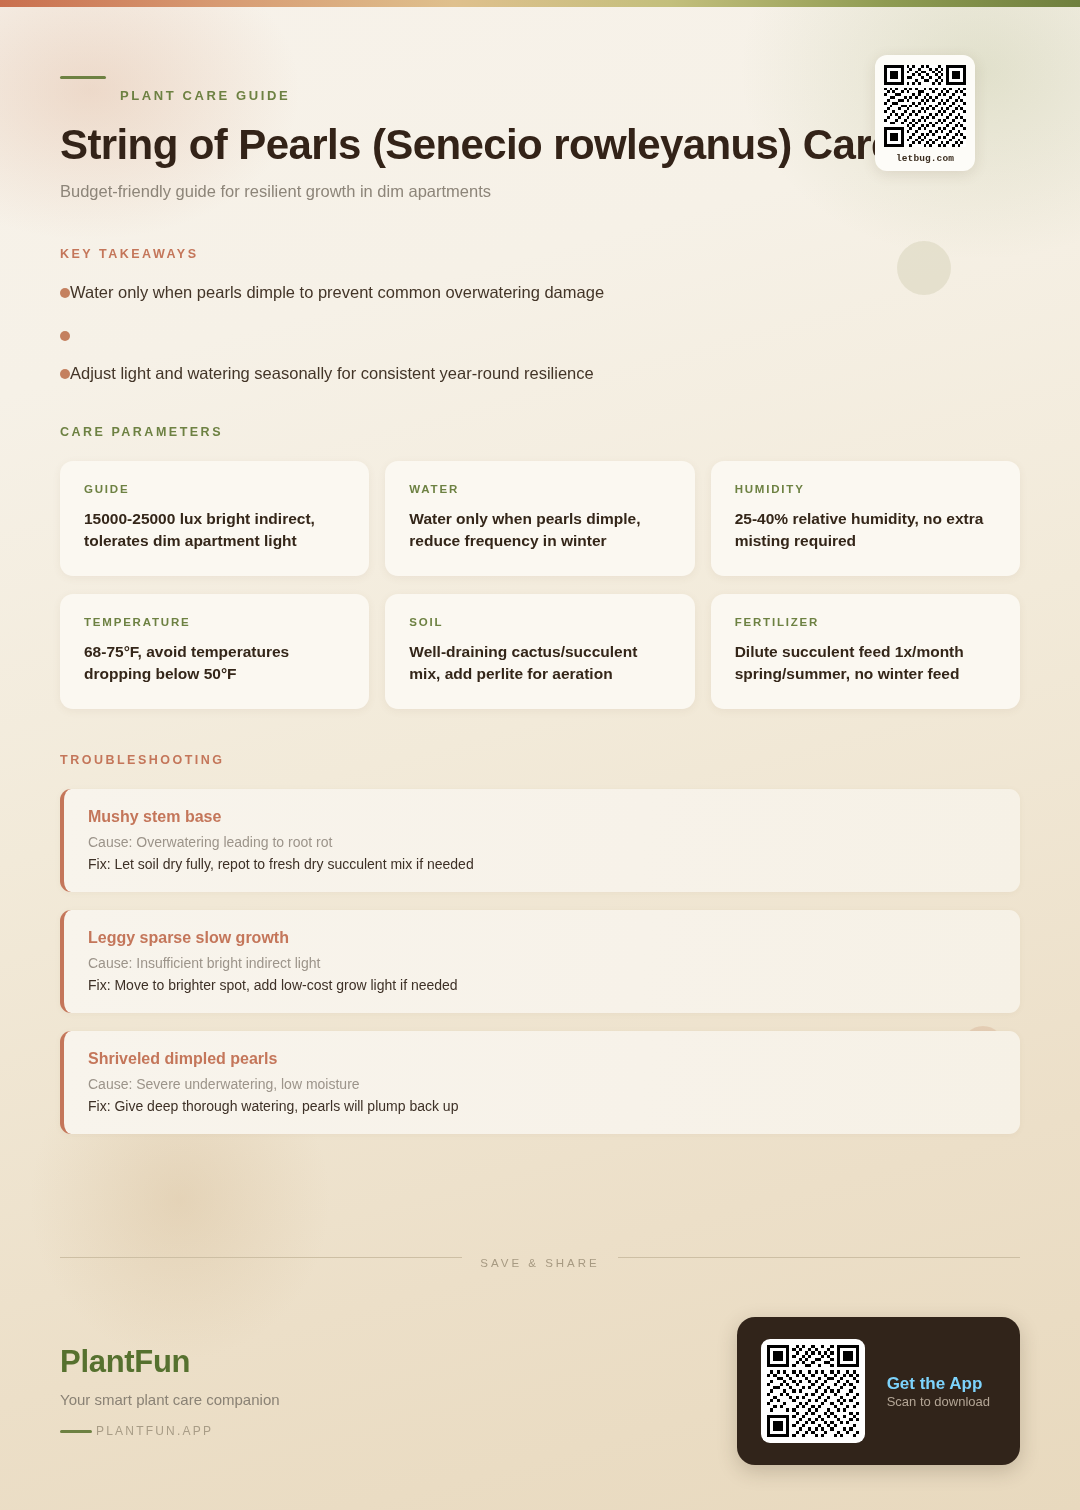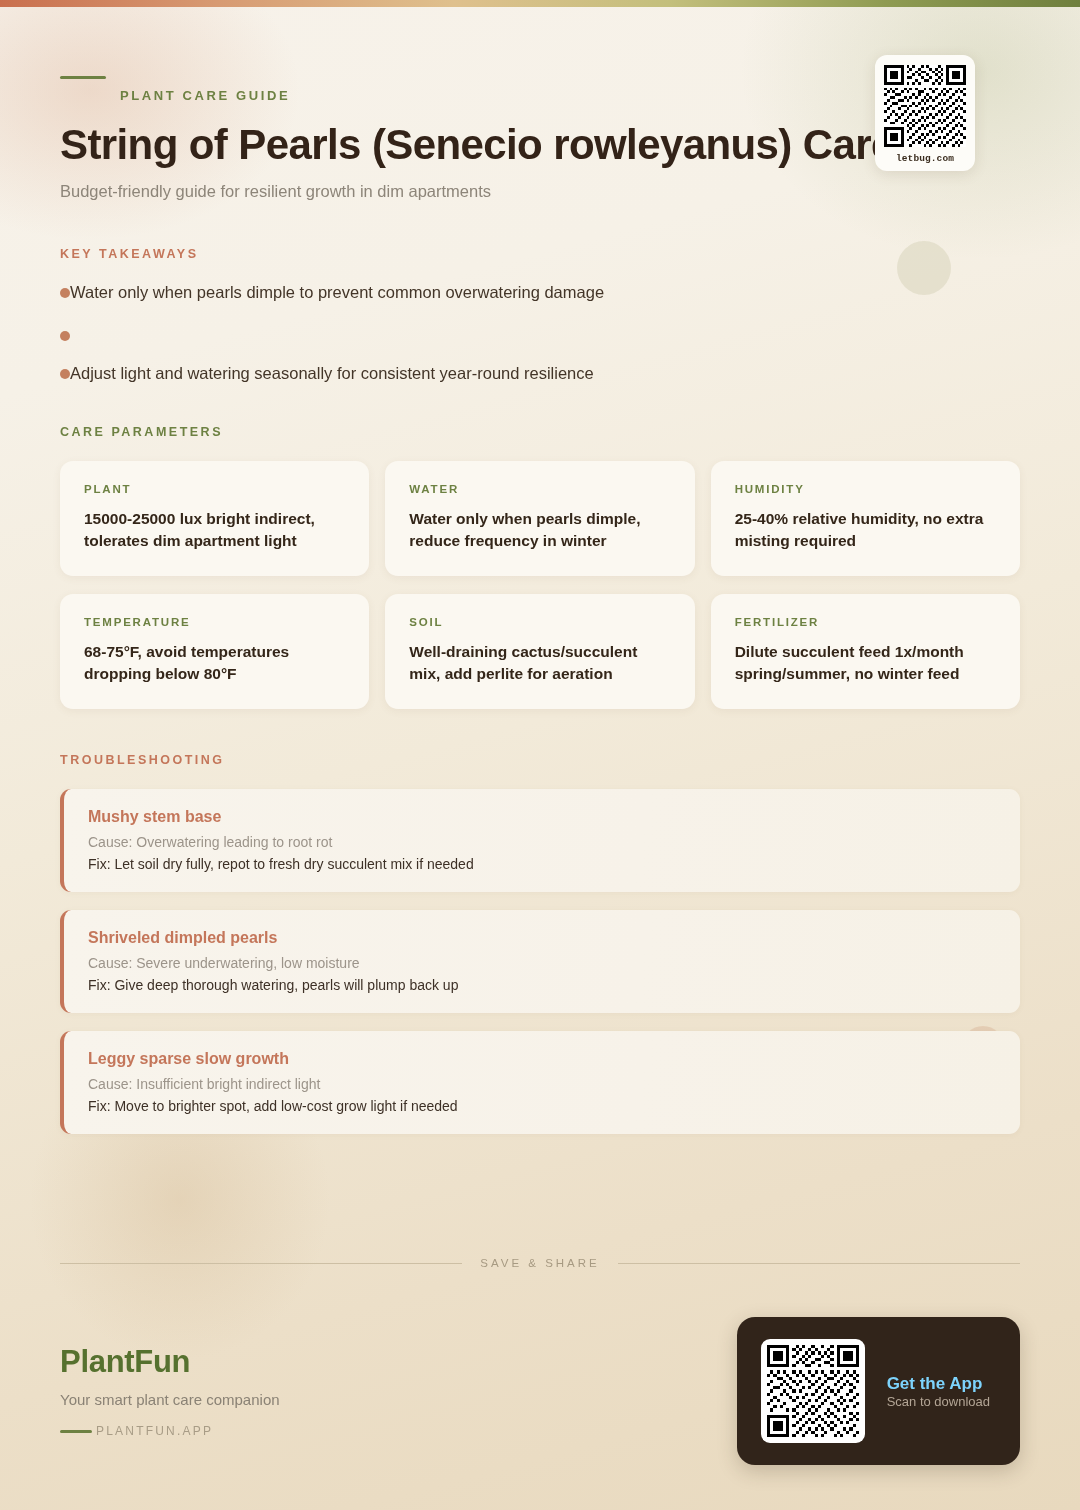--- a/index.html
+++ b/index.html
@@ -213,21 +213,21 @@
     margin-top: 6px;
     font-size: 14px;
     color: #3d3026;
   }
 
   
   .footer { position: absolute; left: 0; bottom: 0; width: 1080px; padding: 0 60px 0; }
 
   .share-divider {
     display: flex;
-    align-items: center;
+    align-items: flex-start;
     gap: 18px;
     margin-bottom: 48px;
   }
   .share-line { flex: 1 1 auto; height: 1px; background: #cdbfa4; }
   .share-text {
     font-size: 11.5px;
     letter-spacing: 3px;
     color: #a79a82;
     font-weight: 400;
   }
@@ -581,34 +581,34 @@
         <span class="takeaway-bullet"></span>
         <span class="takeaway-text">Adjust light and watering seasonally for consistent year-round resilience</span>
       </div>
     </div>
   </div>
 
   <div class="care">
     <div class="section-label label-green">CARE PARAMETERS</div>
     <div class="care-grid">
       <div class="care-card">
-        <div class="care-card-label">PLANT</div>
+        <div class="care-card-label">GUIDE</div>
         <div class="care-card-value">15000-25000 lux bright indirect, tolerates dim apartment light</div>
       </div>
       <div class="care-card">
         <div class="care-card-label">WATER</div>
         <div class="care-card-value">Water only when pearls dimple, reduce frequency in winter</div>
       </div>
       <div class="care-card">
         <div class="care-card-label">HUMIDITY</div>
         <div class="care-card-value">25-40% relative humidity, no extra misting required</div>
       </div>
       <div class="care-card">
         <div class="care-card-label">TEMPERATURE</div>
-        <div class="care-card-value">68-75°F, avoid temperatures dropping below 80°F</div>
+        <div class="care-card-value">68-75°F, avoid temperatures dropping below 50°F</div>
       </div>
       <div class="care-card">
         <div class="care-card-label">SOIL</div>
         <div class="care-card-value">Well-draining cactus/succulent mix, add perlite for aeration</div>
       </div>
       <div class="care-card">
         <div class="care-card-label">FERTILIZER</div>
         <div class="care-card-value">Dilute succulent feed 1x/month spring/summer, no winter feed</div>
       </div>
     </div>
@@ -616,28 +616,28 @@
 
   <div class="trouble">
     <div class="section-label label-terra">TROUBLESHOOTING</div>
     <div class="trouble-list">
       <div class="trouble-card">
         <div class="trouble-title">Mushy stem base</div>
         <div class="trouble-cause">Cause: Overwatering leading to root rot</div>
         <div class="trouble-fix">Fix: Let soil dry fully, repot to fresh dry succulent mix if needed</div>
       </div>
       <div class="trouble-card">
+        <div class="trouble-title">Leggy sparse slow growth</div>
+        <div class="trouble-cause">Cause: Insufficient bright indirect light</div>
+        <div class="trouble-fix">Fix: Move to brighter spot, add low-cost grow light if needed</div>
+      </div>
+      <div class="trouble-card">
         <div class="trouble-title">Shriveled dimpled pearls</div>
         <div class="trouble-cause">Cause: Severe underwatering, low moisture</div>
         <div class="trouble-fix">Fix: Give deep thorough watering, pearls will plump back up</div>
-      </div>
-      <div class="trouble-card">
-        <div class="trouble-title">Leggy sparse slow growth</div>
-        <div class="trouble-cause">Cause: Insufficient bright indirect light</div>
-        <div class="trouble-fix">Fix: Move to brighter spot, add low-cost grow light if needed</div>
       </div>
     </div>
   </div>
 
 </div>
 
 <div class="footer">
   <div class="share-divider">
     <span class="share-line"></span>
     <span class="share-text">SAVE &amp; SHARE</span>

